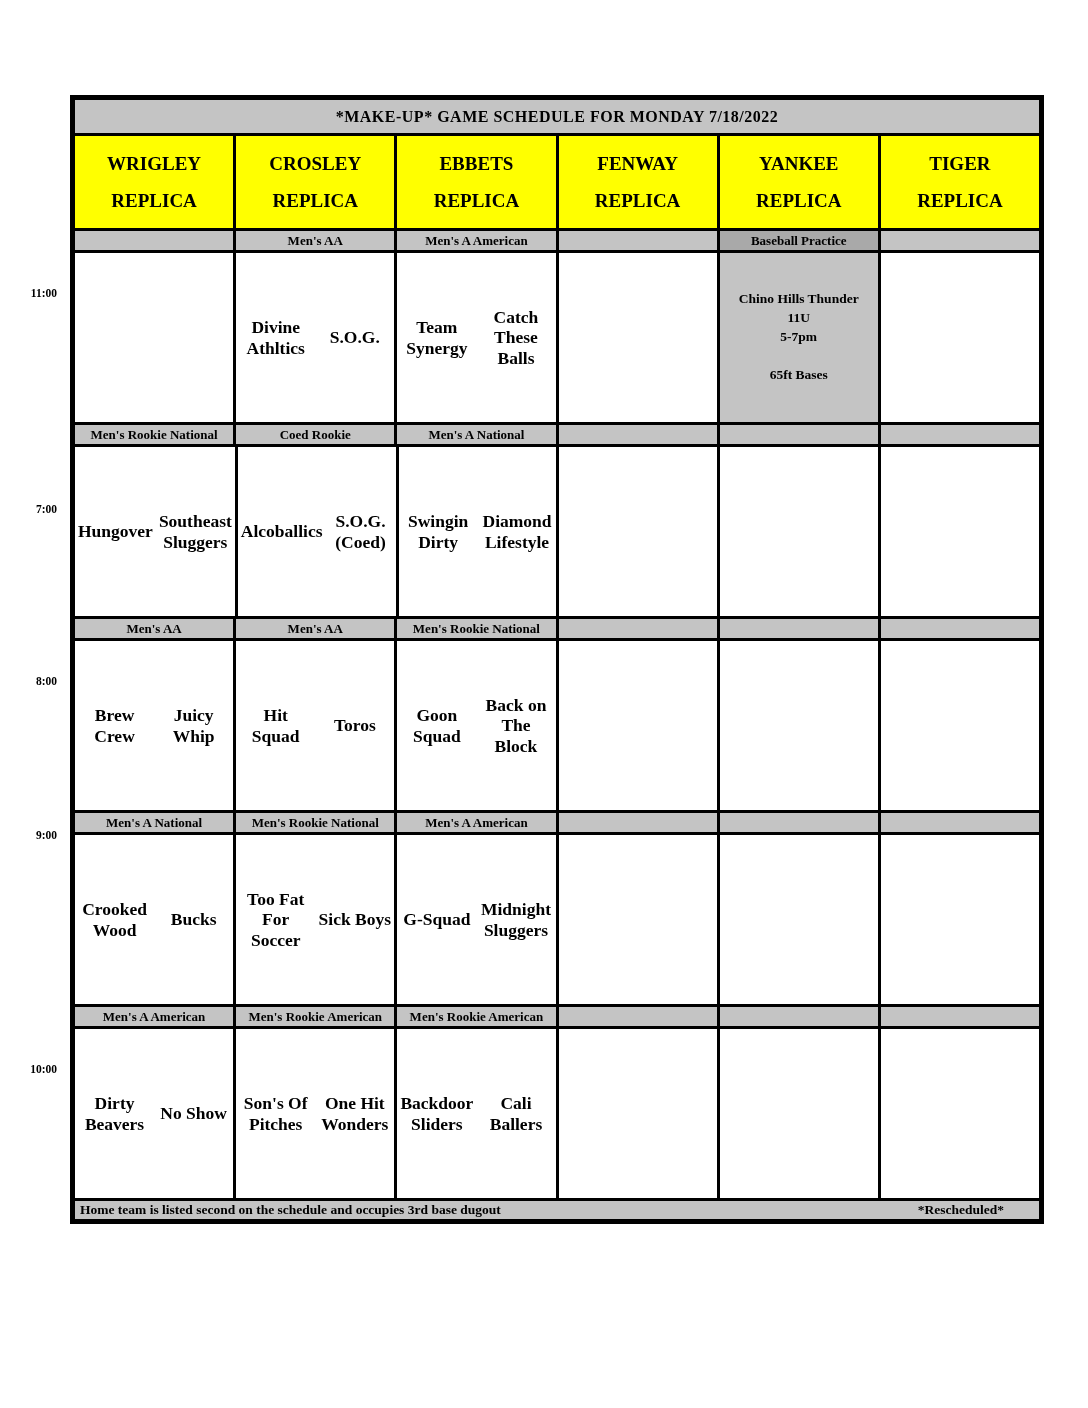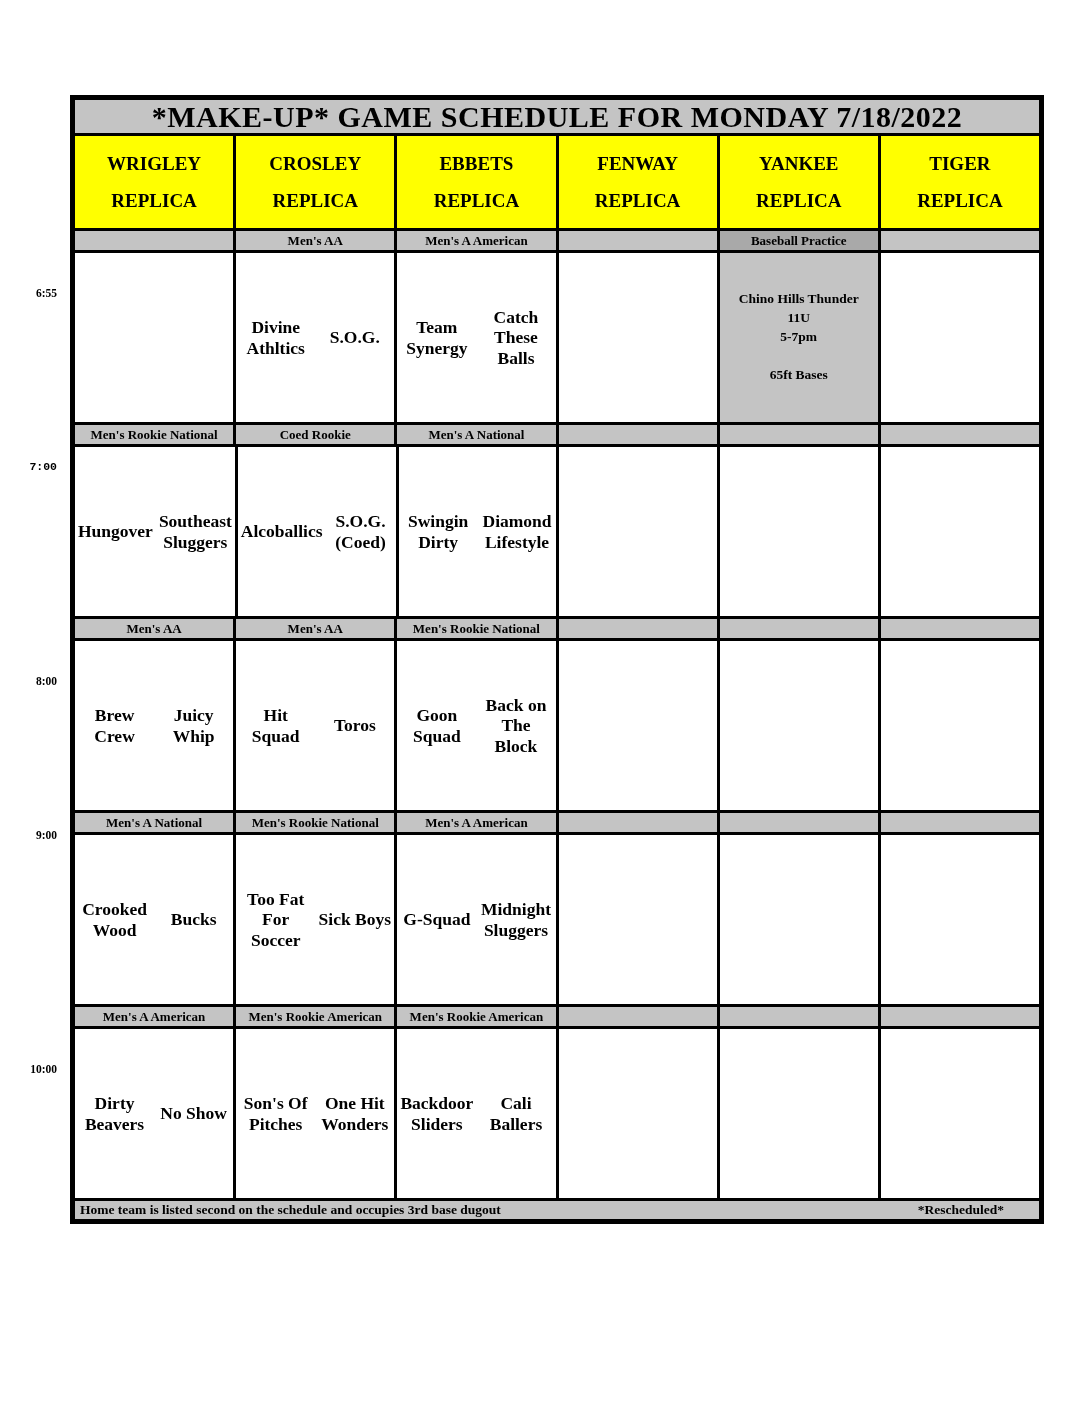--- a/index.html
+++ b/index.html
@@ -15,21 +15,21 @@
     position: absolute; left: 70px; top: 95px; width: 974px;
     border: 5px solid var(--border, #000);
     background: var(--border, #000);
     display: flex; flex-direction: column; gap: 3px;
   }
   .trow { display: grid; grid-template-columns: repeat(6, 1fr); gap: 3px; }
 
   .title-row {
     display: flex; align-items: center; justify-content: center;
     height: 33px; background: var(--gray, #c4c4c4);
-    font-size: 30px; font-weight: bold; letter-spacing: .5px; white-space: nowrap;
+    font-size: 16px; font-weight: bold; letter-spacing: .5px; white-space: nowrap;
   }
 
   .hcell {
     height: 92px; background: var(--yellow, #ffff00);
     display: flex; flex-direction: column; align-items: center; justify-content: center;
     gap: 15px; font-size: 19px; font-weight: bold; text-align: center;
   }
 
   .scell {
     height: 19px; background: var(--gray, #c4c4c4);
@@ -59,22 +59,22 @@
   .time-label {
     position: absolute; left: 0; width: 57px; text-align: right;
     font-size: 11.5px; font-weight: bold;
   }
 </style>
 </head>
 <body>
 
 <div class="sheet">
   <div id="time-labels">
-      <div class="time-label" style="top: 287px;">6:55</div>
-      <div class="time-label" style="top: 460px; font-family: Liberation Mono, monospace;">7:00</div>
+      <div class="time-label" style="top: 287px;">11:00</div>
+      <div class="time-label" style="top: 503px;">7:00</div>
       <div class="time-label" style="top: 675px;">8:00</div>
       <div class="time-label" style="top: 829px;">9:00</div>
       <div class="time-label" style="top: 1063px;">10:00</div>
     </div>
 
   <div class="table">
     <div class="trow title-row">
       <span>*MAKE-UP* GAME SCHEDULE FOR MONDAY 7/18/2022</span>
     </div>
 

